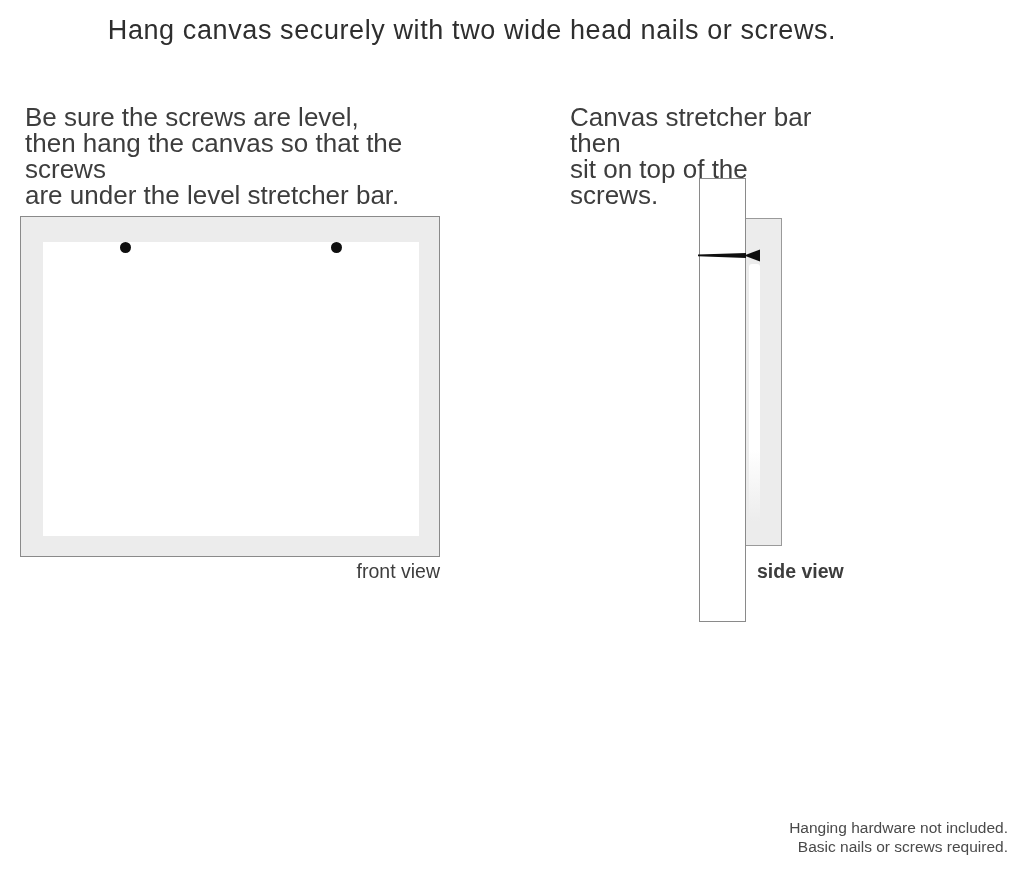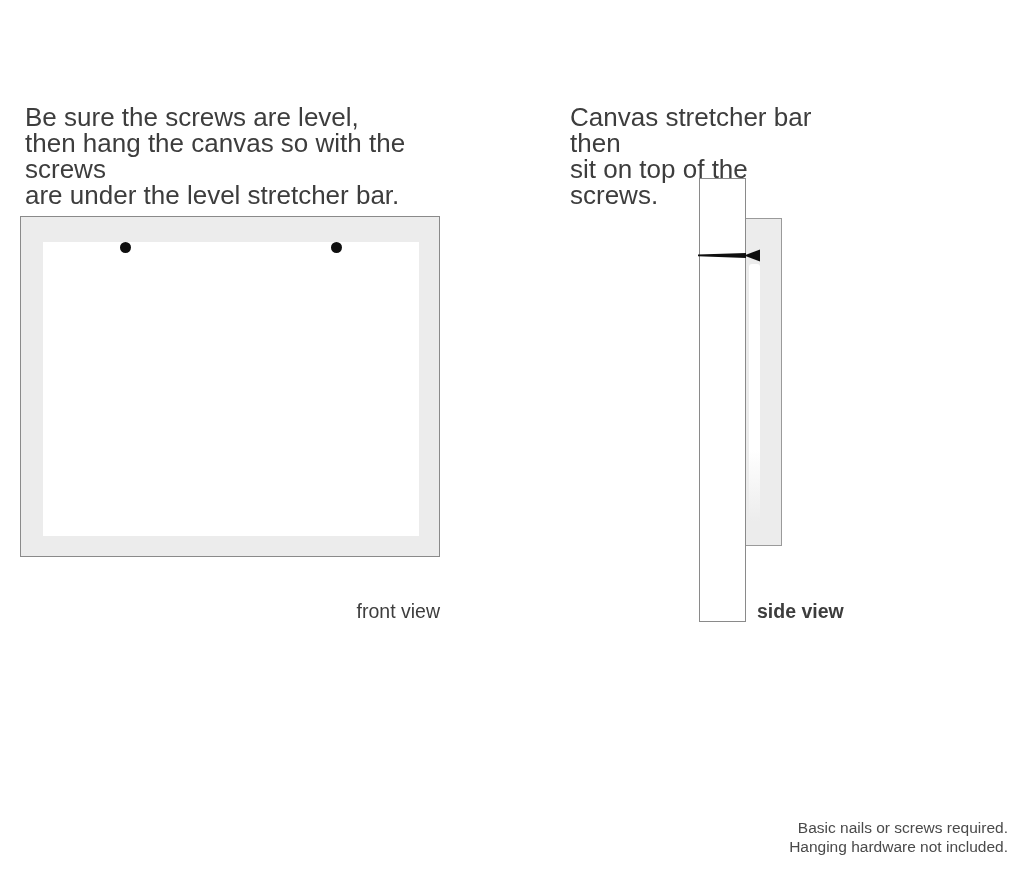--- a/index.html
+++ b/index.html
@@ -89,44 +89,44 @@
     position: absolute;
     left: 691px; top: 243px;
     width: 75px; height: 26px;
   }
 
   .caption {
     position: absolute;
     top: 560px;
     font-size: 19.5px;
     color: var(--text);
-    margin-top: 40px;
   }
   .caption.front { left: 290px; width: 150px; text-align: right; }
   .caption.side  { left: 757px; font-weight: bold; }
 
   .footer-note {
     position: absolute;
     left: 700px; top: 818px;
     width: 308px;
     text-align: right;
     font-size: 15.5px;
     line-height: 19px;
     color: #4a4a4a;
   }
 </style>
 </head>
 <body>
 
 <div class="page">
 
+  <div class="title">Hang canvas securely with two wide head nails or screws.</div>
 
   <div class="instruction front">
     <div>Be sure the screws are level,</div>
-    <div>then hang the canvas so with the screws</div>
+    <div>then hang the canvas so that the screws</div>
     <div>are under the level stretcher bar.</div>
   </div>
 
   <div class="instruction side">
     <div>Canvas stretcher bar then</div>
     <div>sit on top of the screws.</div>
   </div>
 
   <div class="front-canvas">
     <div class="image-area"></div>
@@ -139,17 +139,17 @@
     <div class="highlight"></div>
   </div>
   <div class="stretcher-bar"></div>
   <svg class="nail-svg" viewBox="0 0 75 26" xmlns="http://www.w3.org/2000/svg">
     <polygon points="7,11.5 55,9.9 55,14.9 7,13.2" fill="#0f0f0f"></polygon>
     <polygon points="53,12.4 69,6.6 69,18.4" fill="#0f0f0f"></polygon>
   </svg>
   <div class="caption side">side view</div>
 
   <div class="footer-note">
+    <div>Hanging hardware not included.</div>
     <div>Basic nails or screws required.</div>
-    <div>Hanging hardware not included.</div>
   </div>
 
 </div>
 
 </body></html>

